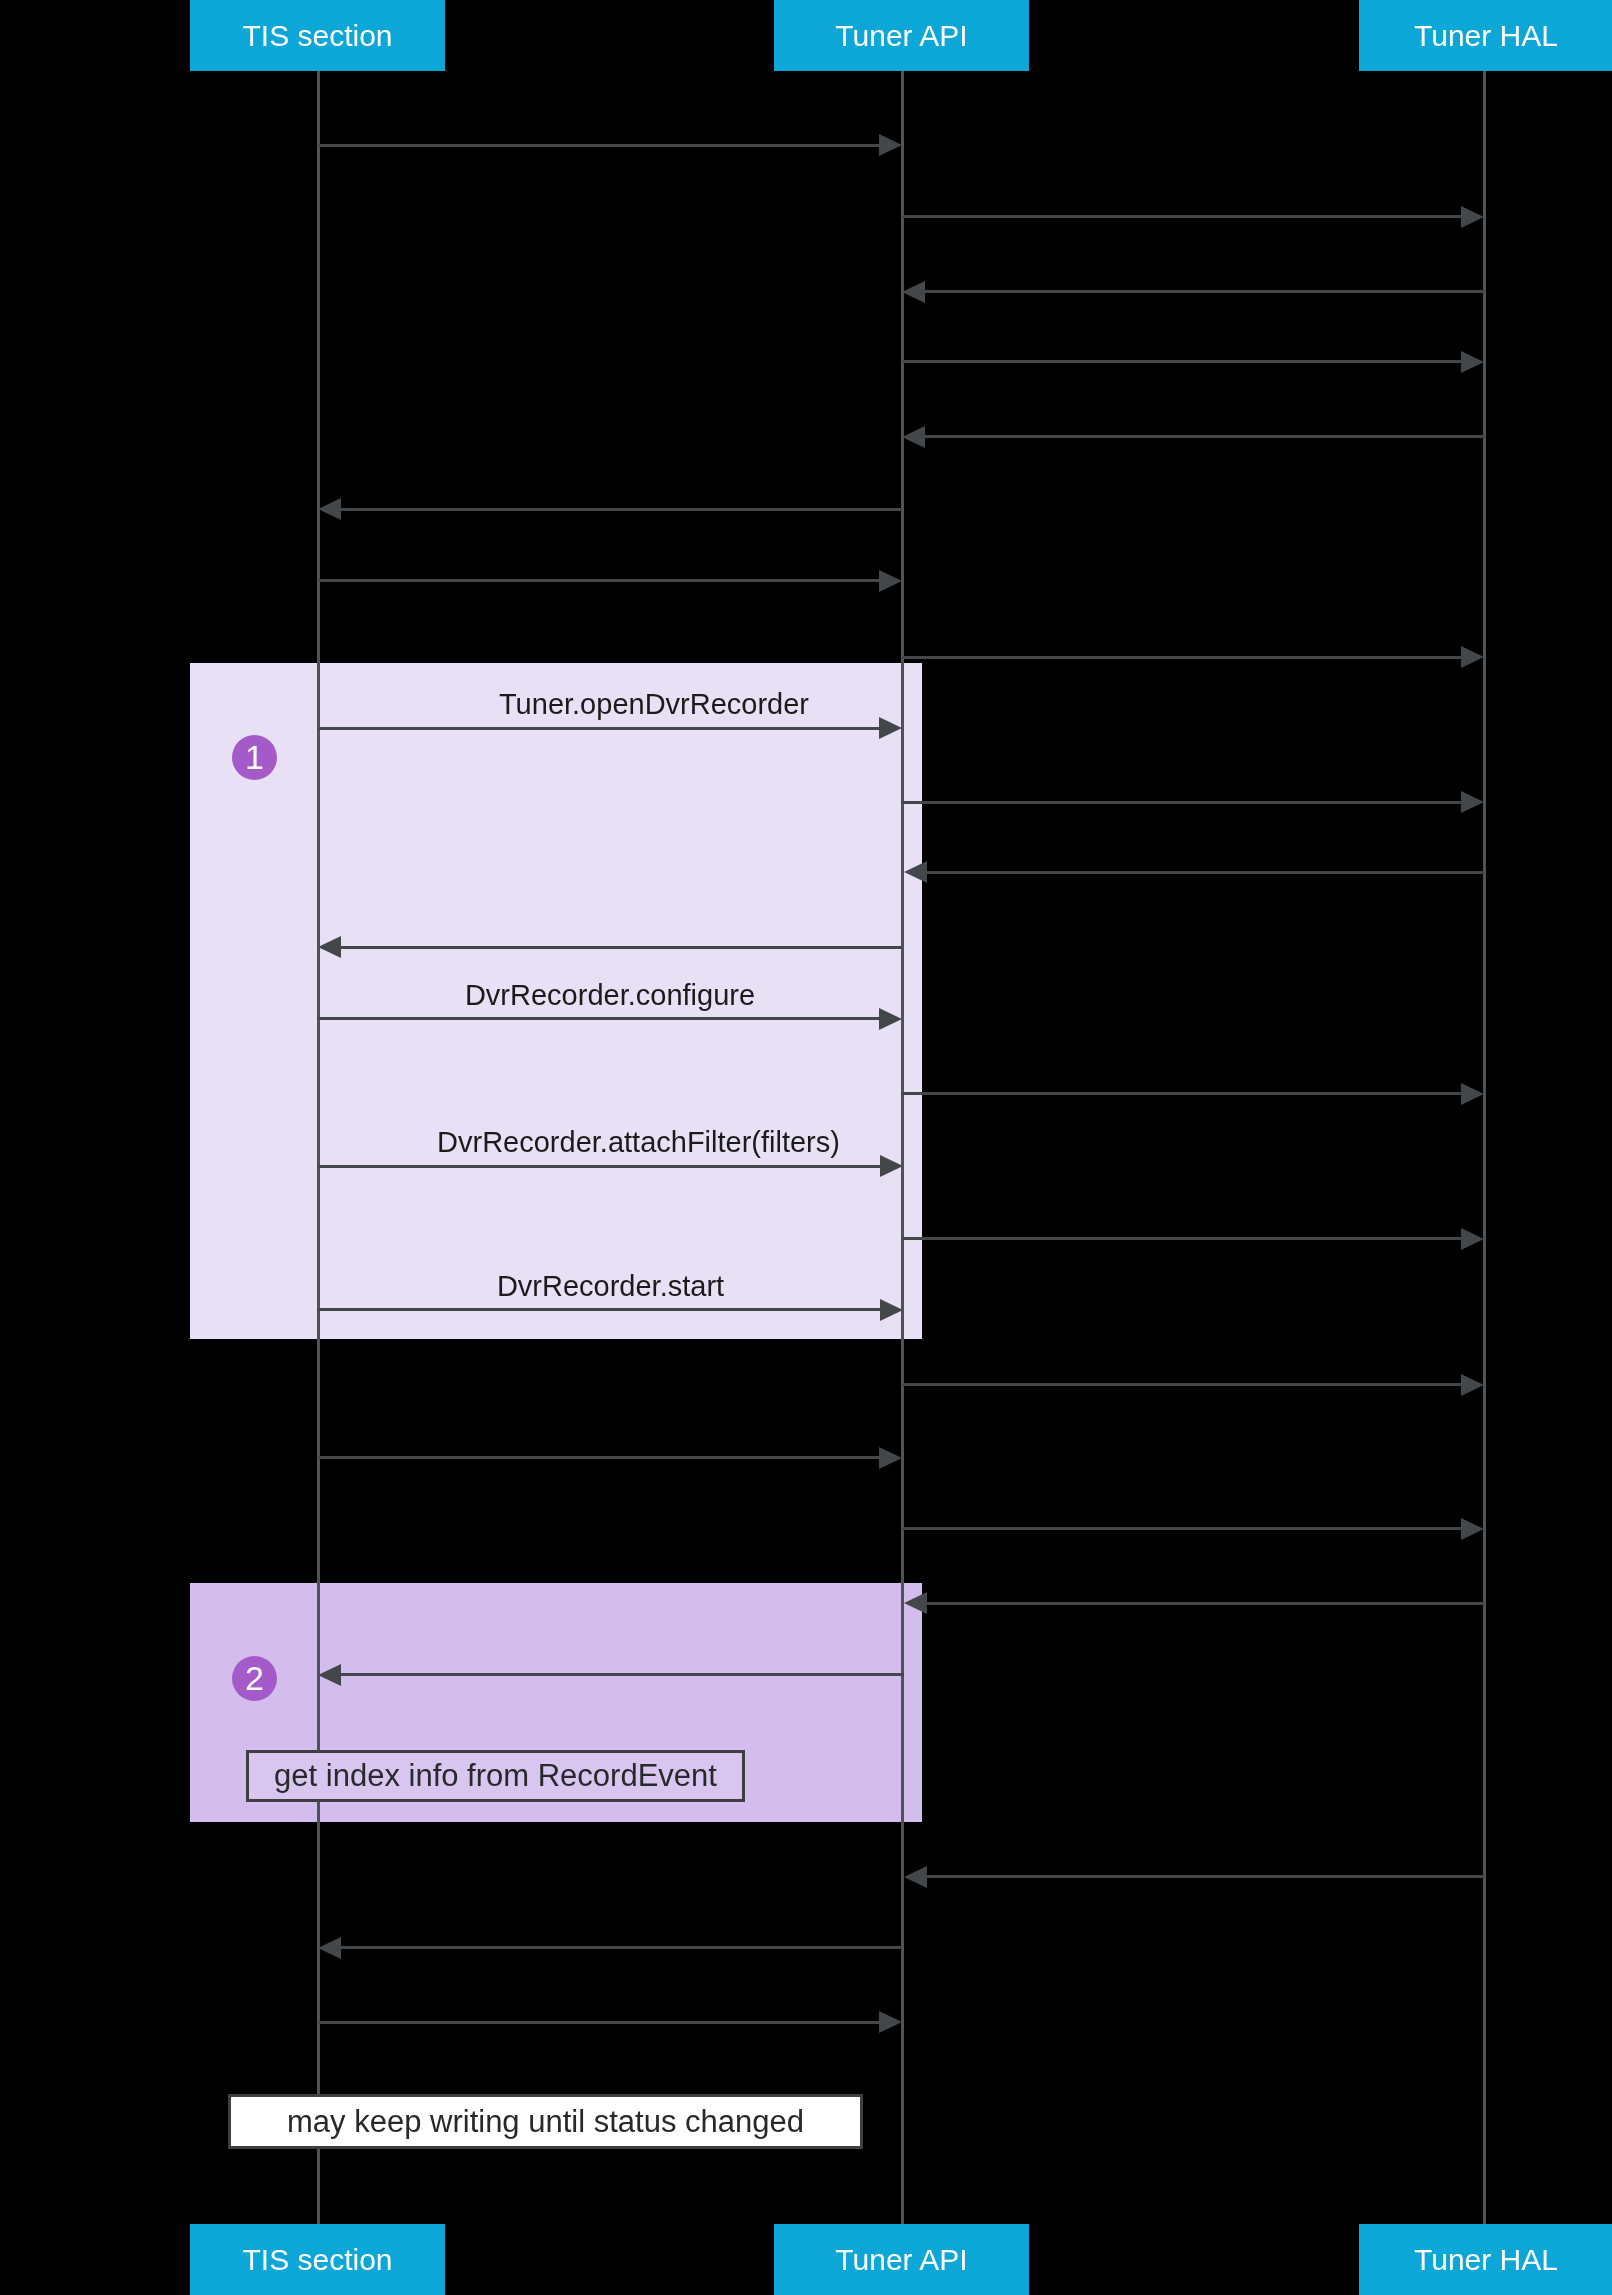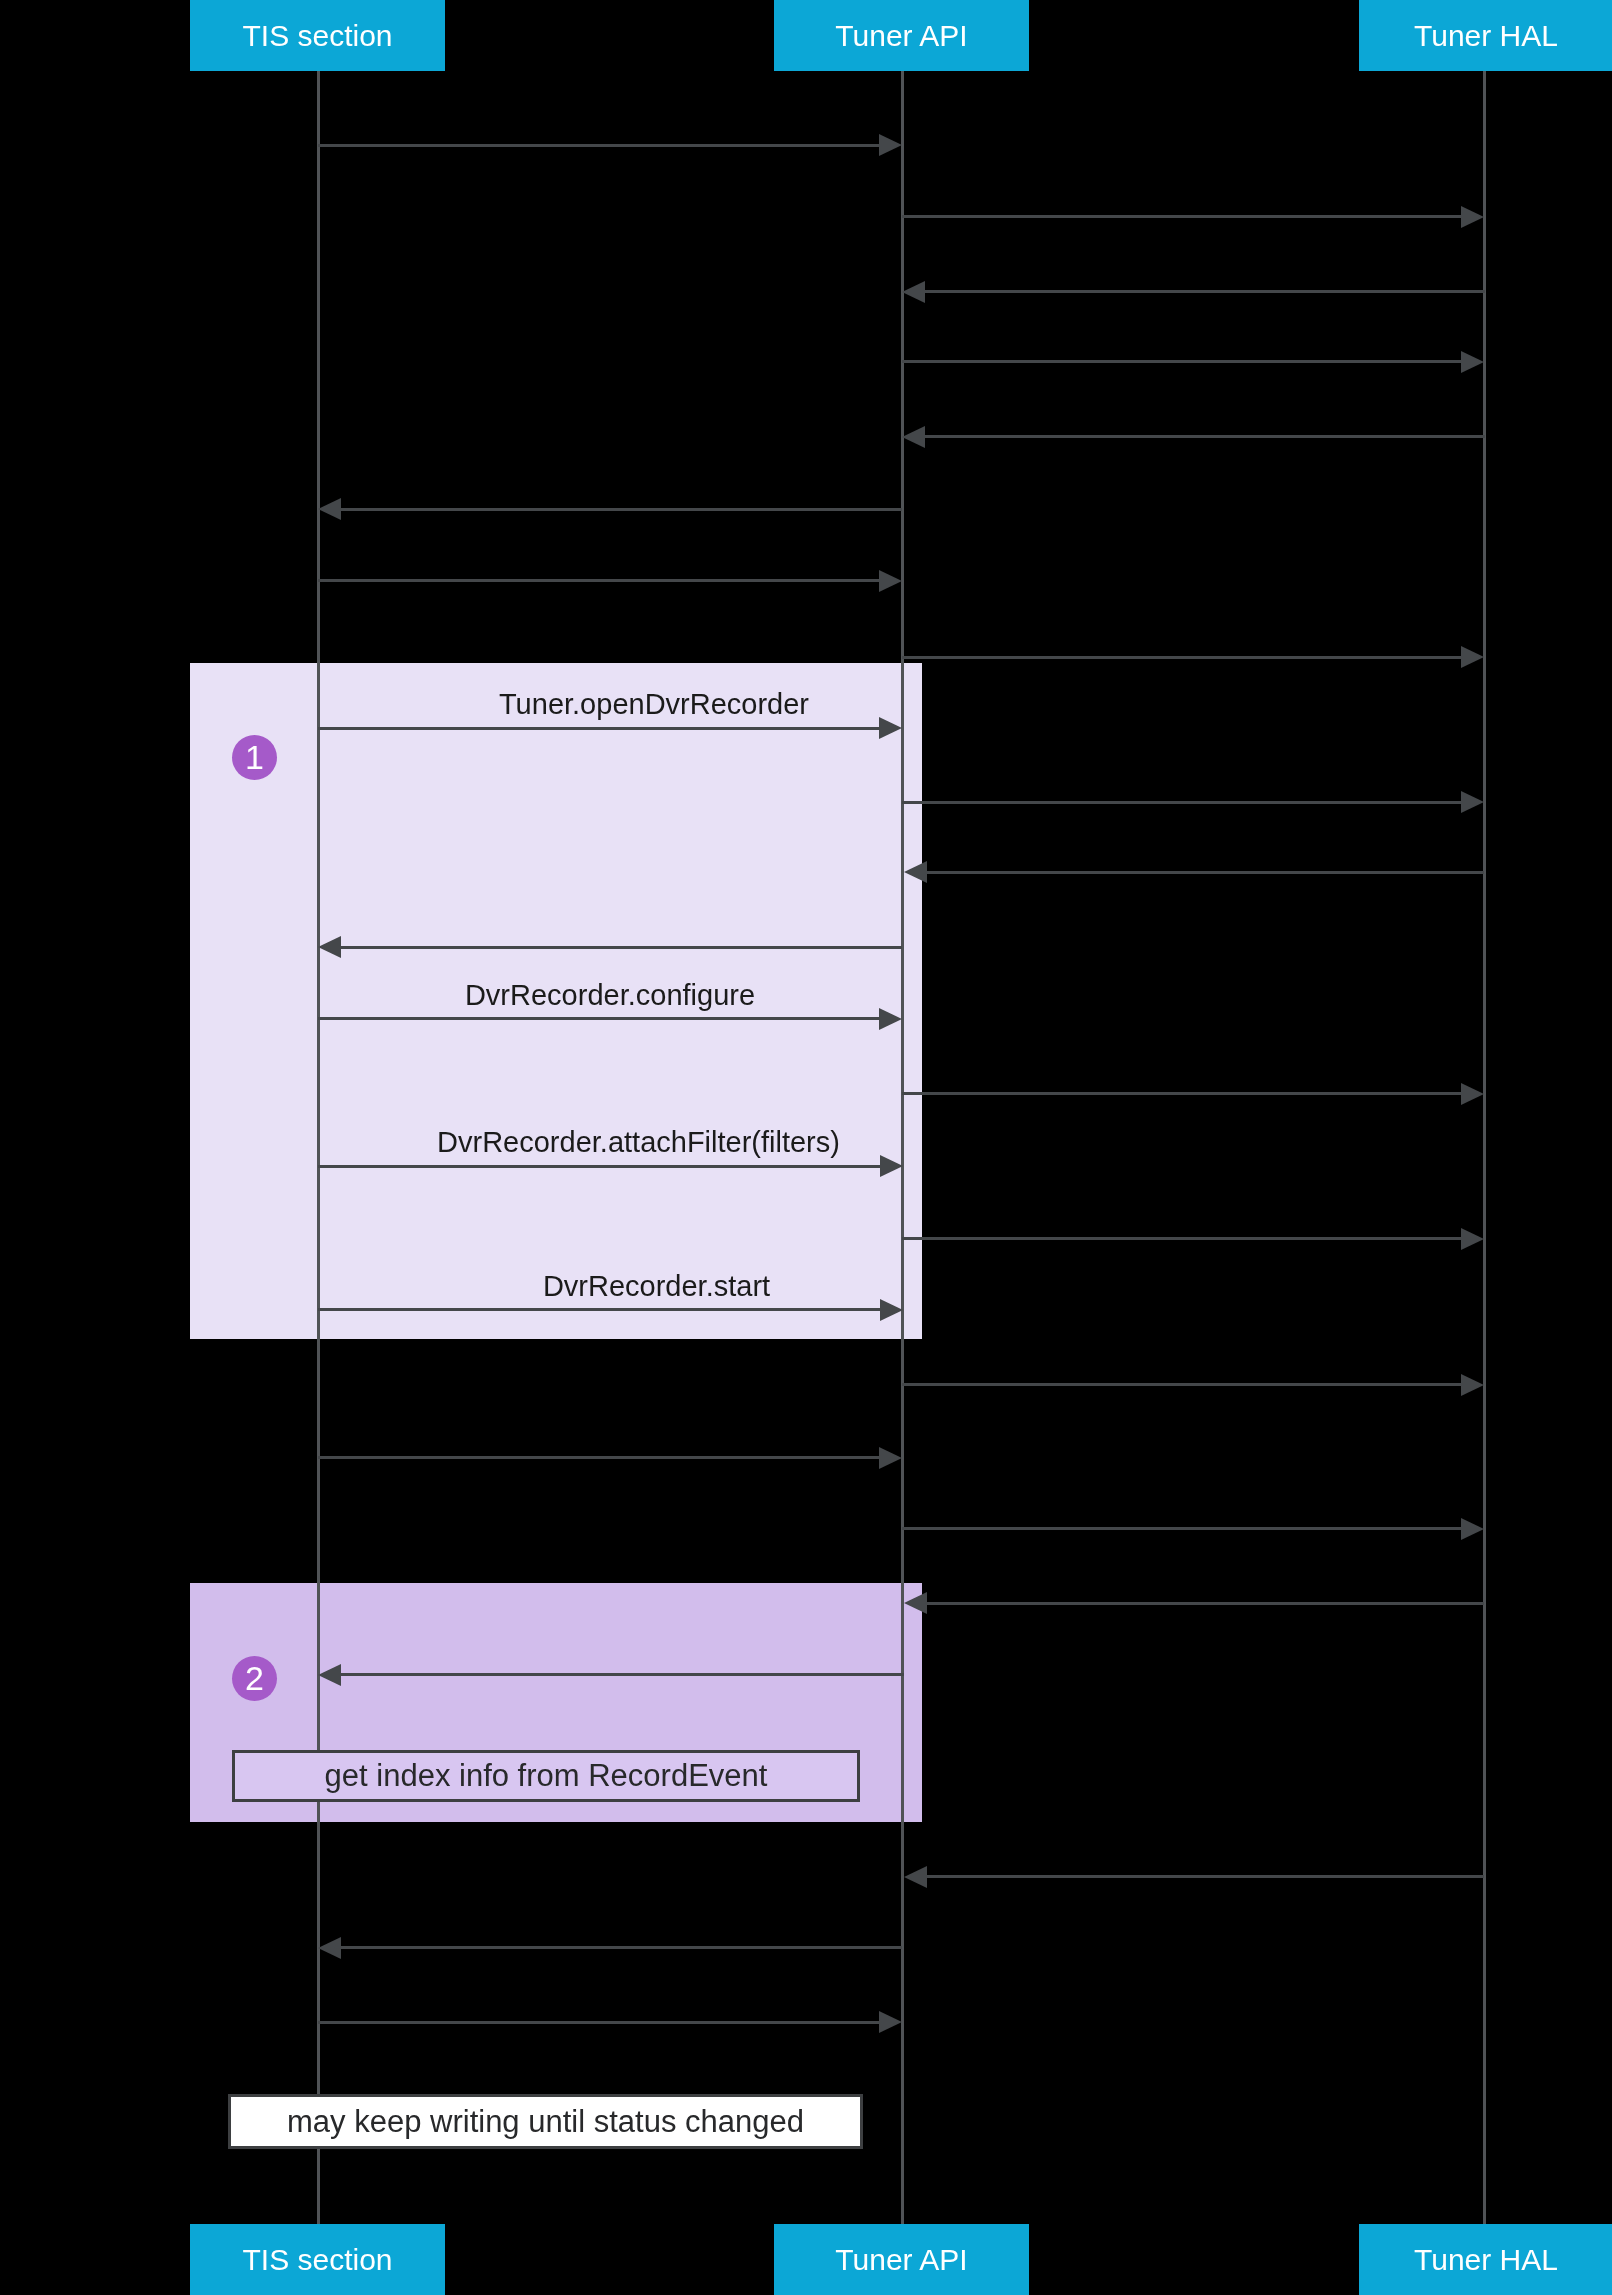--- a/index.html
+++ b/index.html
@@ -107,40 +107,40 @@
       <div class="msg-label" style="left: 318px; width: 584px; top: 978px;">DvrRecorder.configure</div>
       <div class="msg-line" style="left: 902px; top: 1092px; width: 562px;"></div>
       <div class="msg-head right" style="left: 1461px; top: 1083px;"></div>
       <div class="msg-line" style="left: 318px; top: 1165px; width: 565px;"></div>
       <div class="msg-head right" style="left: 880px; top: 1155px;"></div>
       <div class="msg-label" style="left: 318px; width: 585px; top: 1125px; margin-left: 28px;">DvrRecorder.attachFilter(filters)</div>
       <div class="msg-line" style="left: 902px; top: 1237px; width: 562px;"></div>
       <div class="msg-head right" style="left: 1461px; top: 1228px;"></div>
       <div class="msg-line" style="left: 318px; top: 1308px; width: 565px;"></div>
       <div class="msg-head right" style="left: 880px; top: 1299px;"></div>
-      <div class="msg-label" style="left: 318px; width: 585px; top: 1269px; margin-left: 46px;">DvrRecorder.start</div>
+      <div class="msg-label" style="left: 318px; width: 585px; top: 1269px;">DvrRecorder.start</div>
       <div class="msg-line" style="left: 902px; top: 1383px; width: 562px;"></div>
       <div class="msg-head right" style="left: 1461px; top: 1374px;"></div>
       <div class="msg-line" style="left: 318px; top: 1456px; width: 563px;"></div>
       <div class="msg-head right" style="left: 879px; top: 1447px;"></div>
       <div class="msg-line" style="left: 902px; top: 1527px; width: 562px;"></div>
       <div class="msg-head right" style="left: 1461px; top: 1518px;"></div>
       <div class="msg-line" style="left: 924px; top: 1602px; width: 560px;"></div>
       <div class="msg-head left" style="left: 904px; top: 1592px;"></div>
       <div class="msg-line" style="left: 339px; top: 1673px; width: 565px;"></div>
       <div class="msg-head left" style="left: 318px; top: 1664px;"></div>
       <div class="msg-line" style="left: 924px; top: 1875px; width: 560px;"></div>
       <div class="msg-head left" style="left: 904px; top: 1866px;"></div>
       <div class="msg-line" style="left: 339px; top: 1946px; width: 563px;"></div>
       <div class="msg-head left" style="left: 318px; top: 1937px;"></div>
       <div class="msg-line" style="left: 318px; top: 2021px; width: 563px;"></div>
       <div class="msg-head right" style="left: 879px; top: 2011px;"></div>
     </div>
   <div class="layer" id="layer-notes">
-      <div class="note-box" style="left: 232px; top: 1750px; width: 628px; height: 52px; background: rgb(216, 198, 241); text-align: right;">get index info from RecordEvent</div>
+      <div class="note-box" style="left: 246px; top: 1750px; width: 499px; height: 52px; background: rgb(216, 198, 241); text-align: right;">get index info from RecordEvent</div>
       <div class="note-box" style="left: 228px; top: 2094px; width: 635px; height: 55px; background: rgb(255, 255, 255);">may keep writing until status changed</div>
     </div>
   <div class="layer" id="layer-badges">
       <div class="step-badge" style="left: 232px; top: 735px;">1</div>
       <div class="step-badge" style="left: 232px; top: 1656px;">2</div>
     </div>
   <div class="layer" id="layer-headers">
       <div class="actor-header" style="left: 190px; top: 0px; width: 255px; height: 71px;">TIS section</div>
       <div class="actor-header" style="left: 190px; top: 2224px; width: 255px; height: 71px;">TIS section</div>
       <div class="actor-header" style="left: 774px; top: 0px; width: 255px; height: 71px;">Tuner API</div>

